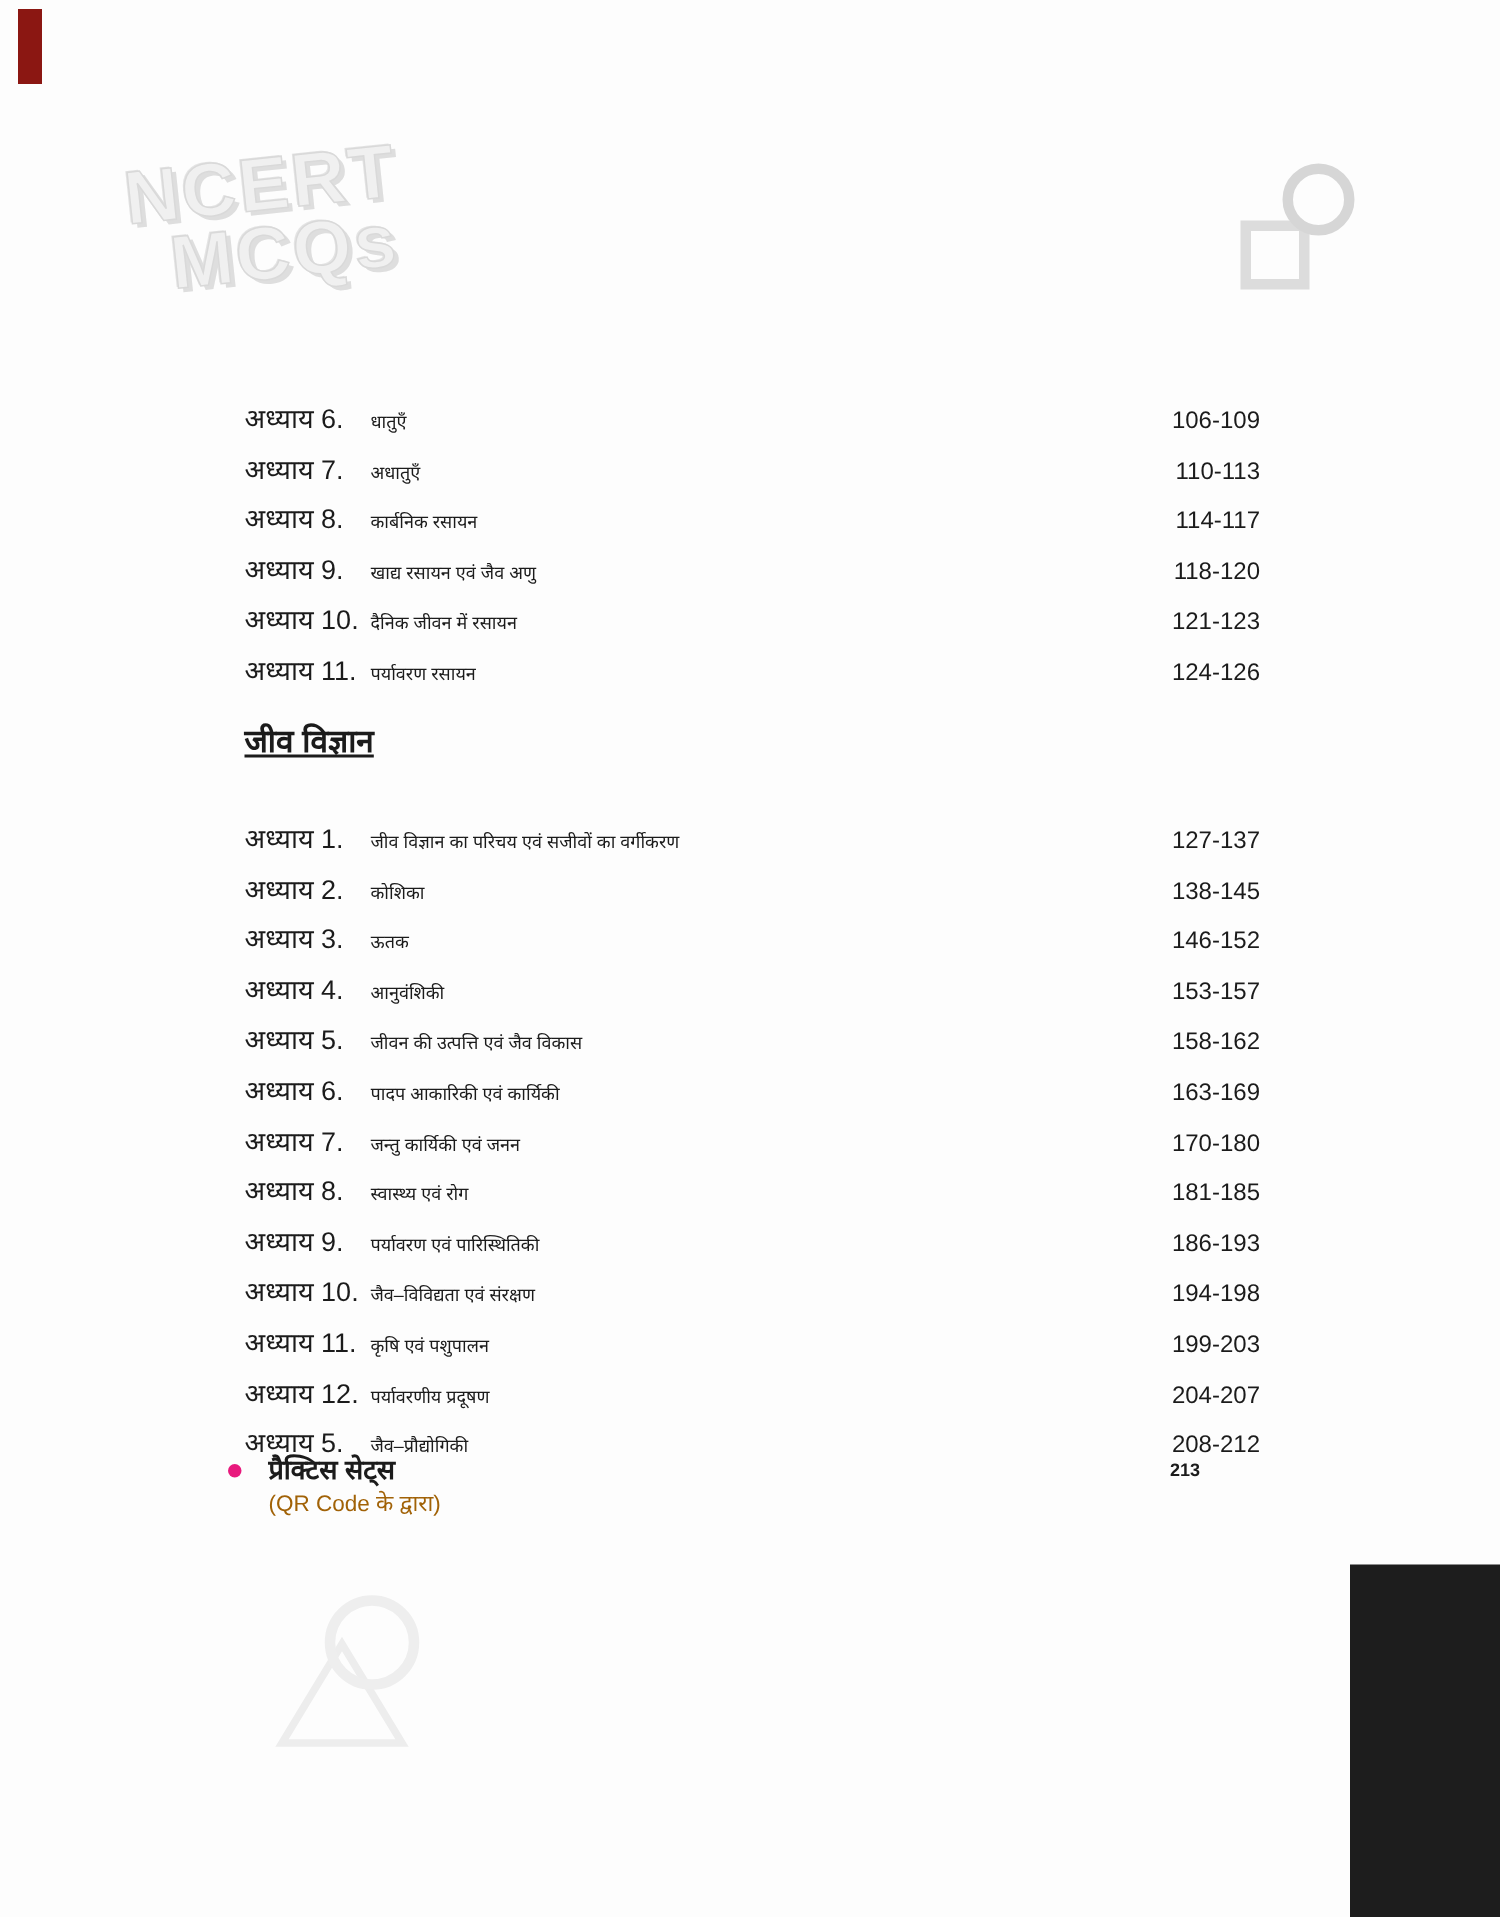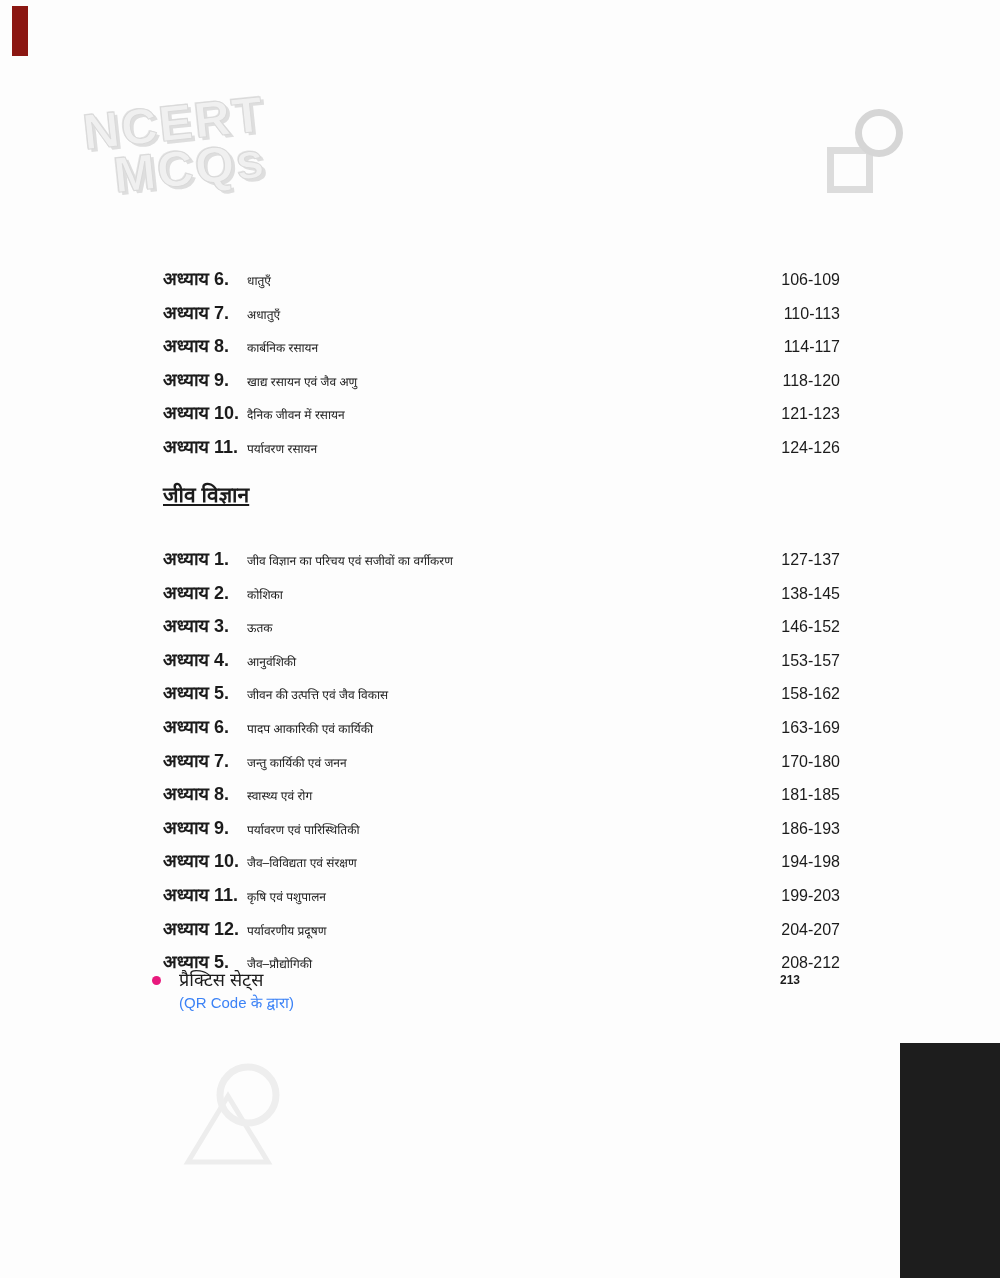--- a/index.html
+++ b/index.html
@@ -36,35 +36,35 @@
   
   .shapes-bl { position:absolute; left:178px; top:1056px; }
 
   
   .black-block { position:absolute; left:900px; top:1043px; width:100px; height:235px; background:#1d1d1d; }
 
   
   .toc-chem { position:absolute; left:163px; top:263px; width:677px; }
   .toc-bio  { position:absolute; left:163px; top:515px; width:677px;margin-top:28px; }
   .row { display:flex; align-items:baseline; line-height:33.6px; height:33.6px; white-space:nowrap; }
-  .lbl { flex:0 0 84px; font-weight:700; font-size:18px; }
+  .lbl { flex:0 0 84px; font-weight:400; font-size:18px; }
   .ttl { flex:1 1 auto; font-weight:400; font-size:12px; overflow:hidden; }
   .pg  { flex:0 0 72px; text-align:right; font-size:16px; font-weight:400; }
 
   .sec-heading {
     position:absolute; left:163px; top:481px;
     font-size:21px; font-weight:700; line-height:28px;text-decoration:underline;
   }
 
   
   .practice { position:absolute; left:152px; top:966px; width:688px; display:flex; align-items:center; line-height:28px; height:28px; }
   .bullet { width:9px; height:9px; border-radius:50%; background:#e8197d; margin-right:18px; flex:0 0 auto; }
-  .practice .ttl-b { flex:1 1 auto; font-size:18px; font-weight:400; }
+  .practice .ttl-b { flex:1 1 auto; font-size:18px; font-weight:700; }
   .practice .pg-b { flex:0 0 60px; text-align:left; font-size:12px; font-weight:700; }
-  .qr-note { position:absolute; left:179px; top:991px; font-size:15px; font-weight:400; line-height:24px; color:#3b82f6; }
+  .qr-note { position:absolute; left:179px; top:991px; font-size:15px; font-weight:400; line-height:24px; color:#a16207; }
 </style>
 </head>
 <body>
 
 <div class="bleed-mark"></div>
 
 <div class="logo-wm">
   <div class="l1">NCERT</div>
   <div class="l2">MCQs</div>
 </div>

